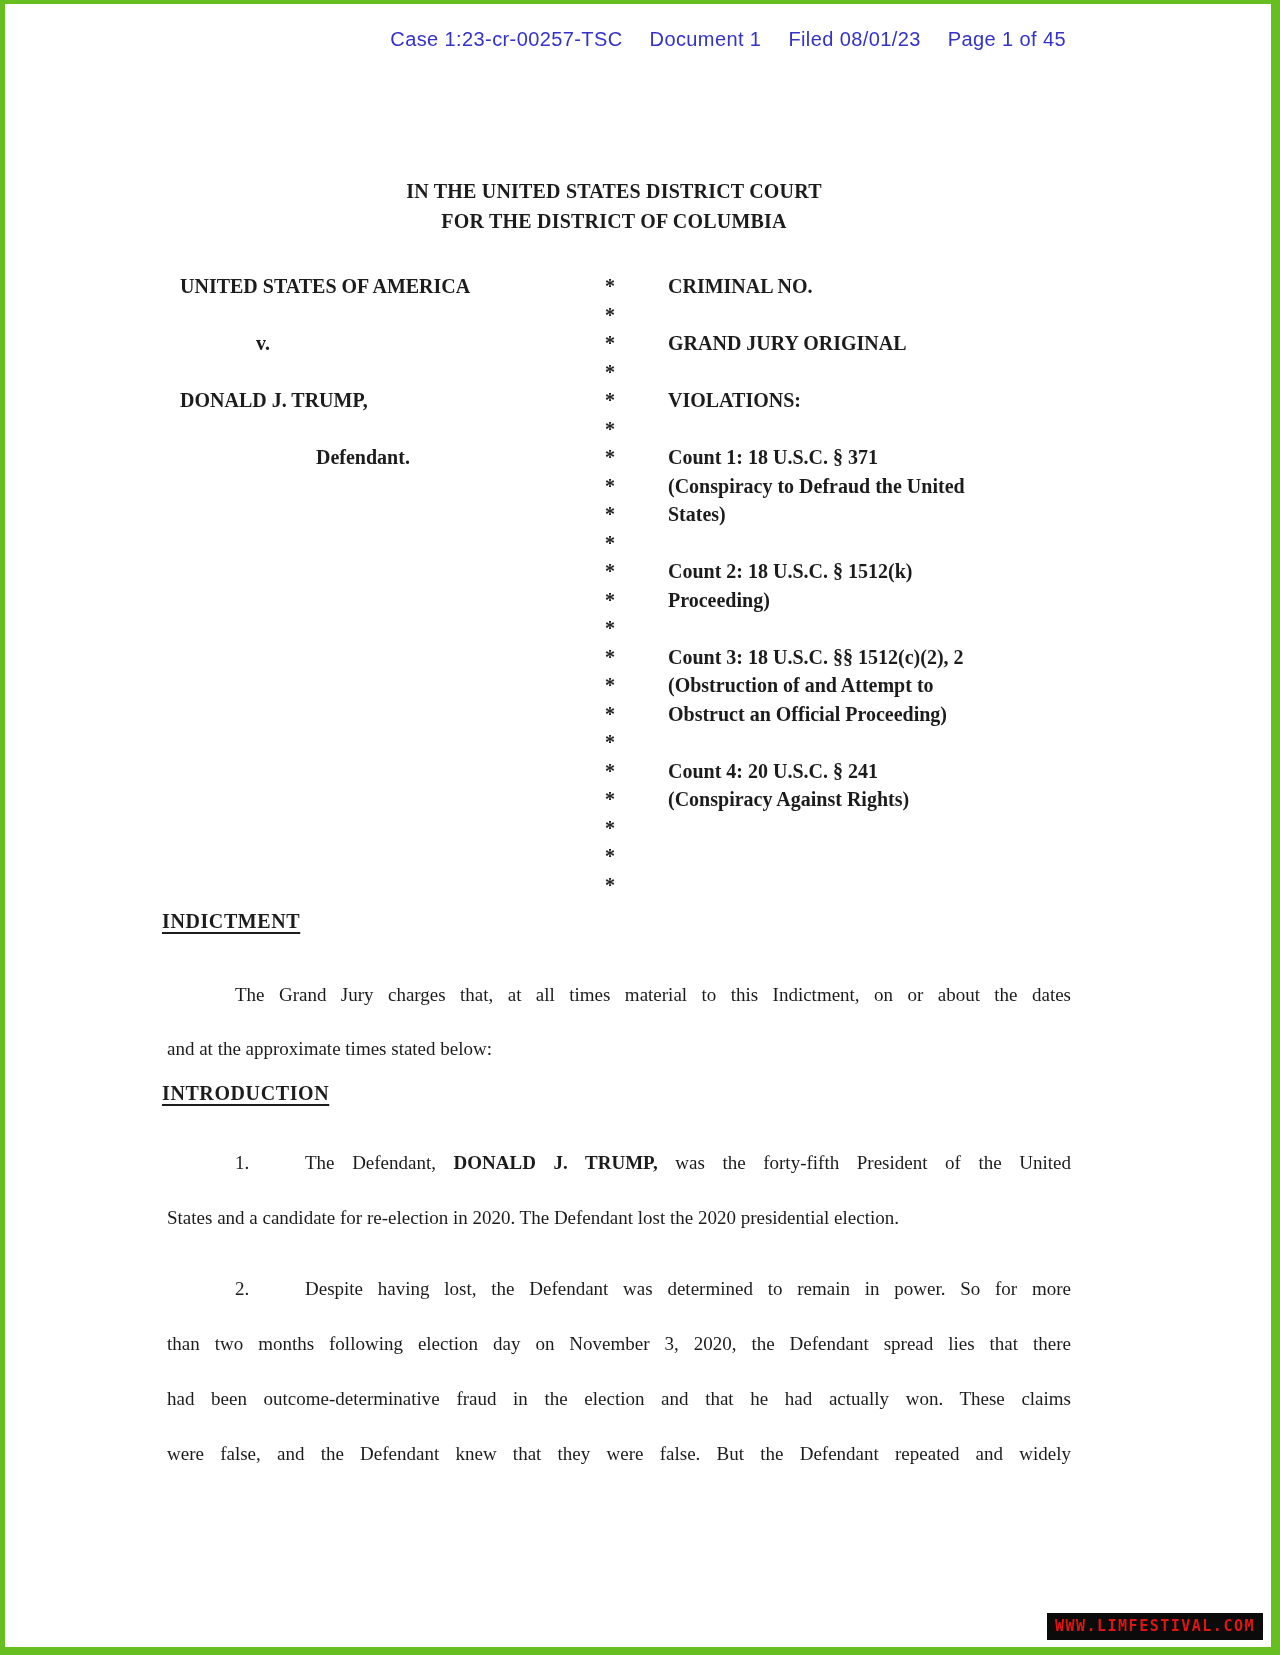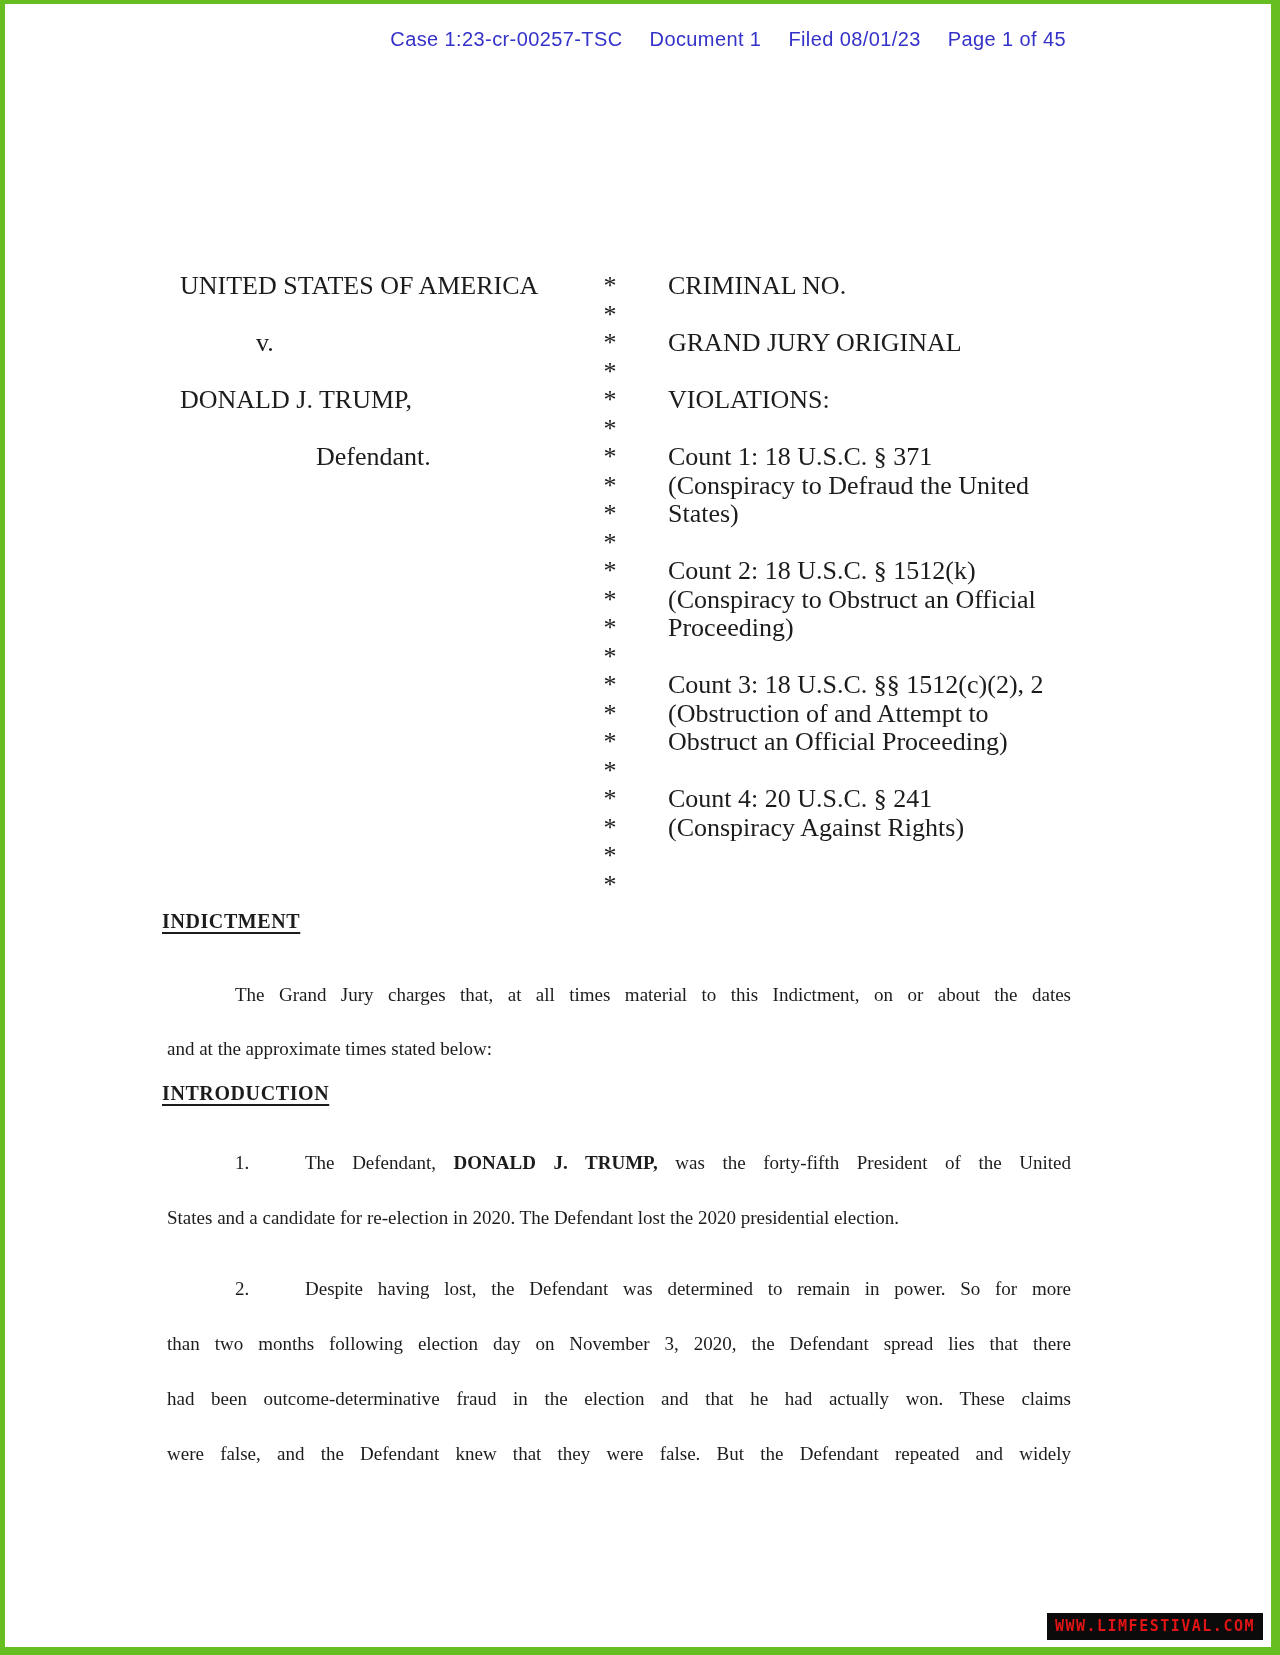--- a/index.html
+++ b/index.html
@@ -26,21 +26,21 @@
     font-family:"Liberation Sans",sans-serif;font-size:20px;letter-spacing:.4px;
     color:var(--blue);white-space:nowrap;
   }
   .stamp .seg + .seg{margin-left:27px;}
   .court-title{
     position:absolute;top:172px;left:157px;width:904px;text-align:center;
     font-weight:bold;font-size:20px;line-height:30px;color:var(--ink);letter-spacing:.2px;
   }
   .caption{
     position:absolute;top:268px;left:175px;width:875px;display:flex;
-    font-weight:normal;font-size:26px;color:var(--ink);
+    font-weight:bold;font-size:20px;color:var(--ink);
   }
   .cap-col-left{width:400px;}
   .cap-col-stars{width:60px;text-align:center;}
   .cap-col-right{flex:1;padding-left:28px;}
   .cap-line{height:28.5px;line-height:28.5px;white-space:nowrap;}
   .heading{
     position:absolute;left:157px;width:904px;
     font-weight:bold;font-size:20px;color:var(--ink);letter-spacing:.6px;
     text-decoration:underline;text-decoration-thickness:2px;text-underline-offset:4px;
   }
@@ -68,20 +68,24 @@
 </style>
 </head>
 <body>
 
 <div class="page">
 
   <div class="stamp">
     <span class="seg">Case 1:23-cr-00257-TSC</span><span class="seg">Document 1</span><span class="seg">Filed 08/01/23</span><span class="seg">Page 1 of 45</span>
   </div>
 
+  <div class="court-title">
+    <div>IN THE UNITED STATES DISTRICT COURT</div>
+    <div>FOR THE DISTRICT OF COLUMBIA</div>
+  </div>
 
   <div class="caption">
     <div class="cap-col-left">
         <div class="cap-line">UNITED STATES OF AMERICA</div>
         <div class="cap-line">&nbsp;</div>
         <div class="cap-line" style="padding-left: 76px;">v.</div>
         <div class="cap-line">&nbsp;</div>
         <div class="cap-line">DONALD J. TRUMP,</div>
         <div class="cap-line">&nbsp;</div>
         <div class="cap-line" style="padding-left: 136px;">Defendant.</div>
@@ -130,21 +134,20 @@
         <div class="cap-line">&nbsp;</div>
         <div class="cap-line">GRAND JURY ORIGINAL</div>
         <div class="cap-line">&nbsp;</div>
         <div class="cap-line">VIOLATIONS:</div>
         <div class="cap-line">&nbsp;</div>
         <div class="cap-line">Count 1: 18 U.S.C. § 371</div>
         <div class="cap-line">(Conspiracy to Defraud the United</div>
         <div class="cap-line">States)</div>
         <div class="cap-line">&nbsp;</div>
         <div class="cap-line">Count 2: 18 U.S.C. § 1512(k)</div>
-        <div class="cap-line">(Conspiracy to Obstruct an Official</div>
         <div class="cap-line">Proceeding)</div>
         <div class="cap-line">&nbsp;</div>
         <div class="cap-line">Count 3: 18 U.S.C. §§ 1512(c)(2), 2</div>
         <div class="cap-line">(Obstruction of and Attempt to</div>
         <div class="cap-line">Obstruct an Official Proceeding)</div>
         <div class="cap-line">&nbsp;</div>
         <div class="cap-line">Count 4: 20 U.S.C. § 241</div>
         <div class="cap-line">(Conspiracy Against Rights)</div>
         <div class="cap-line">&nbsp;</div>
         <div class="cap-line">&nbsp;</div>

